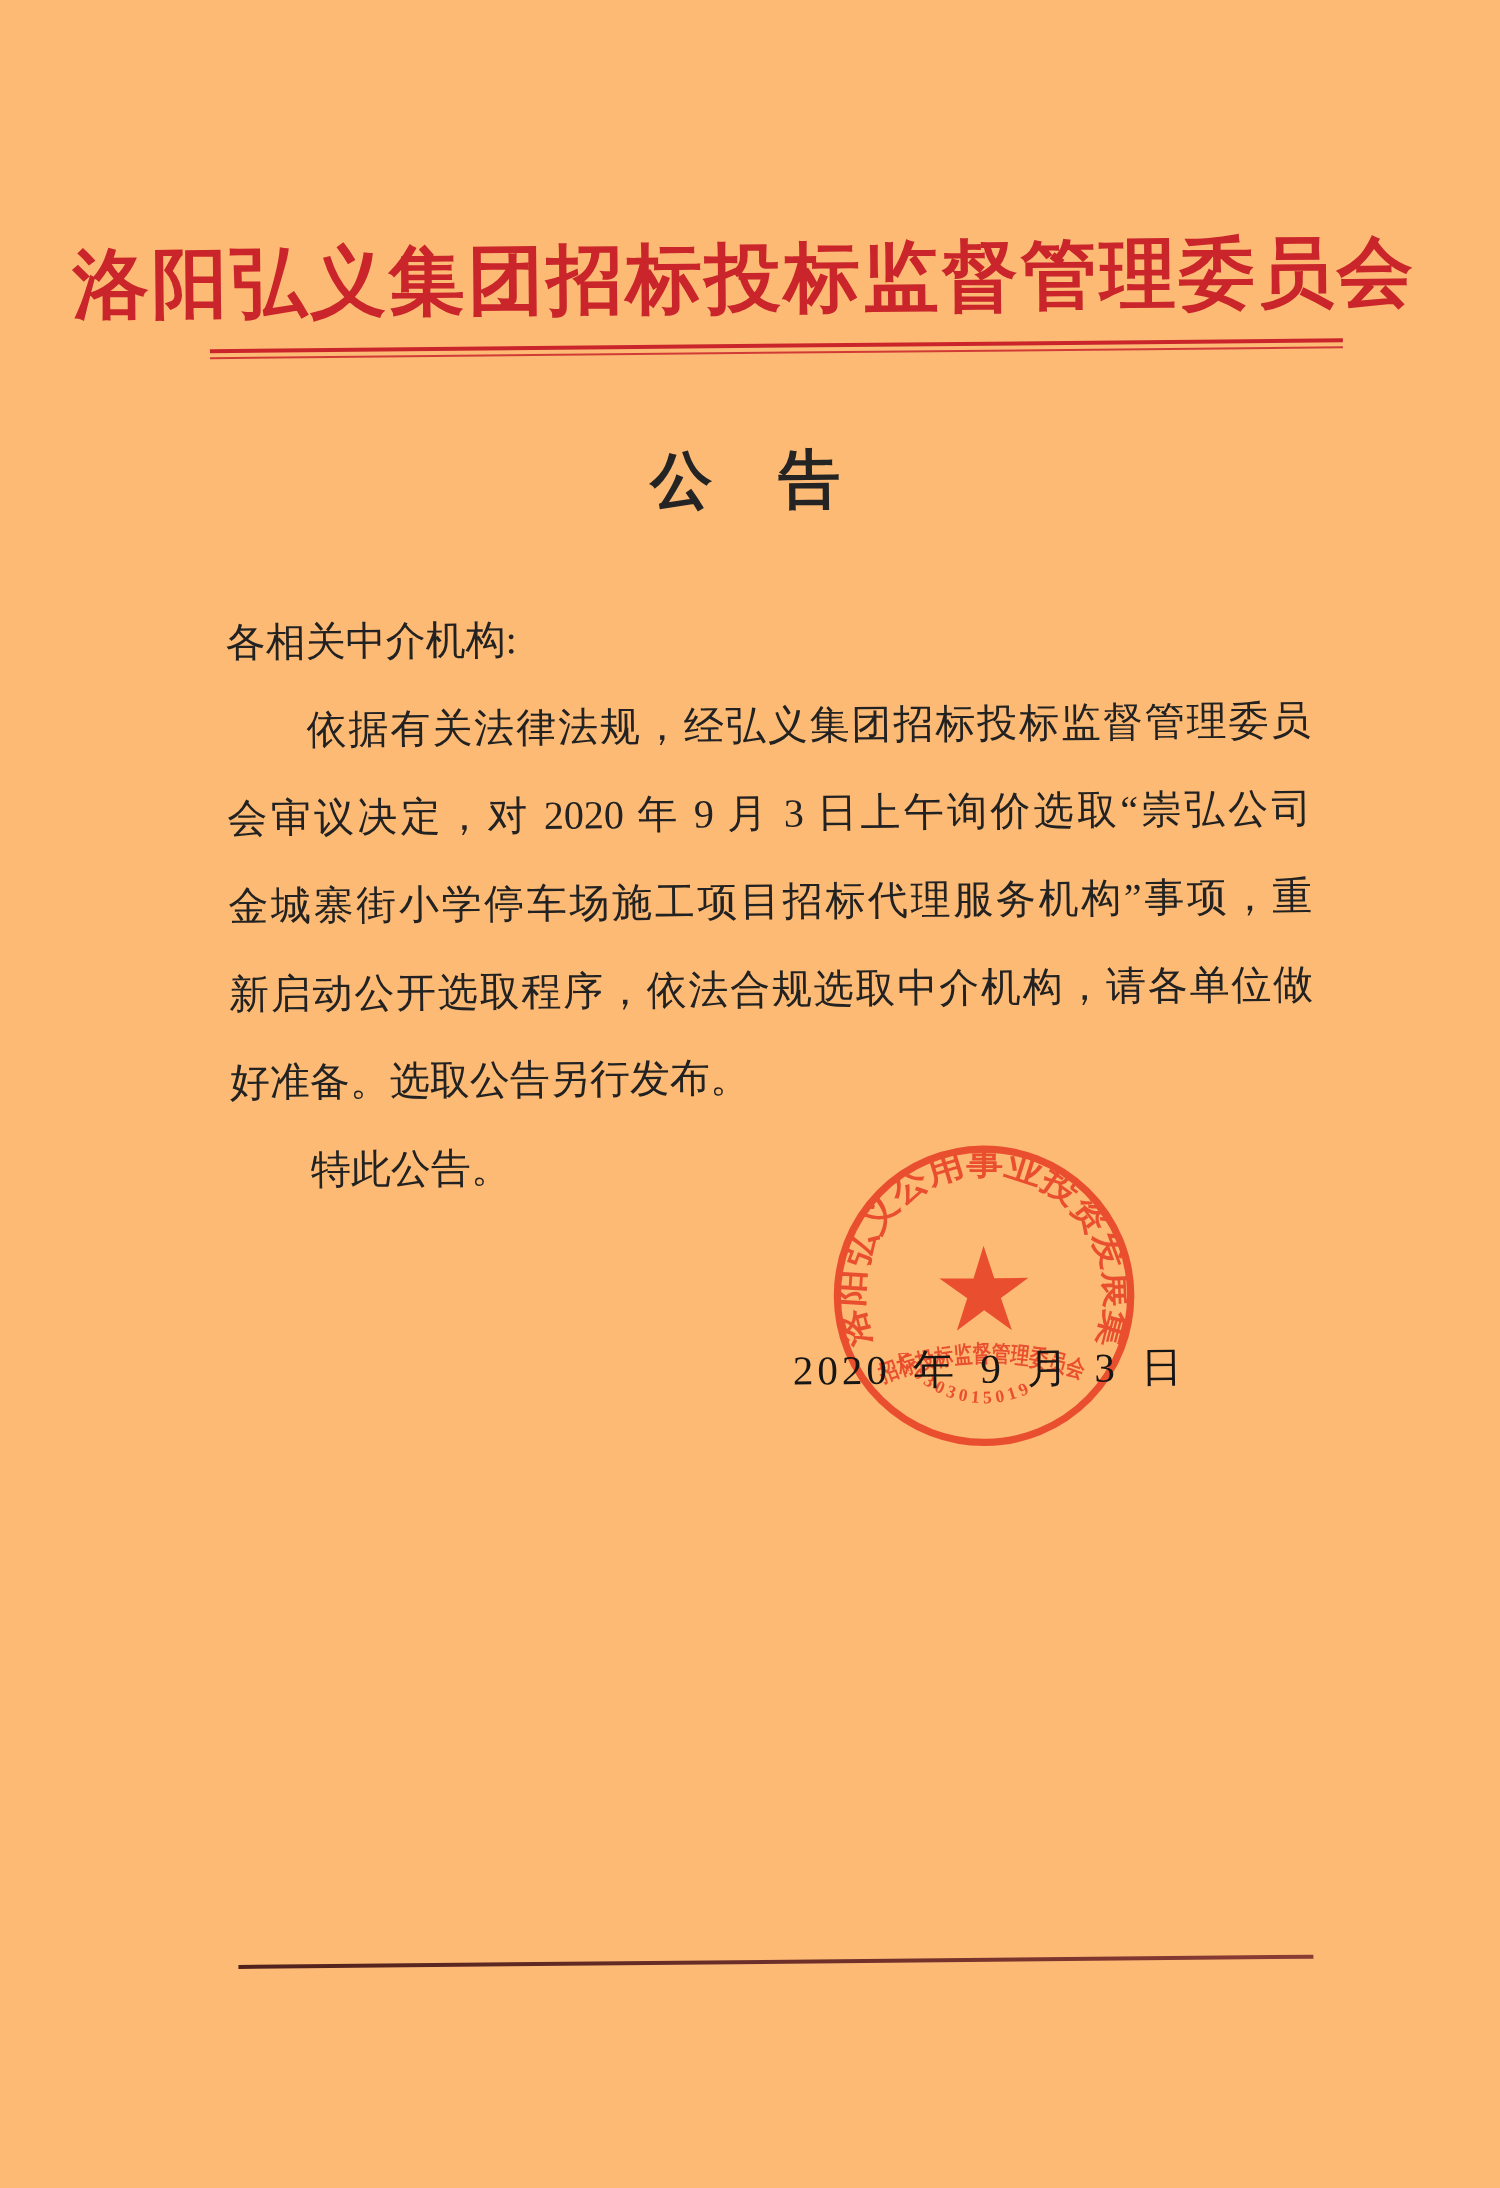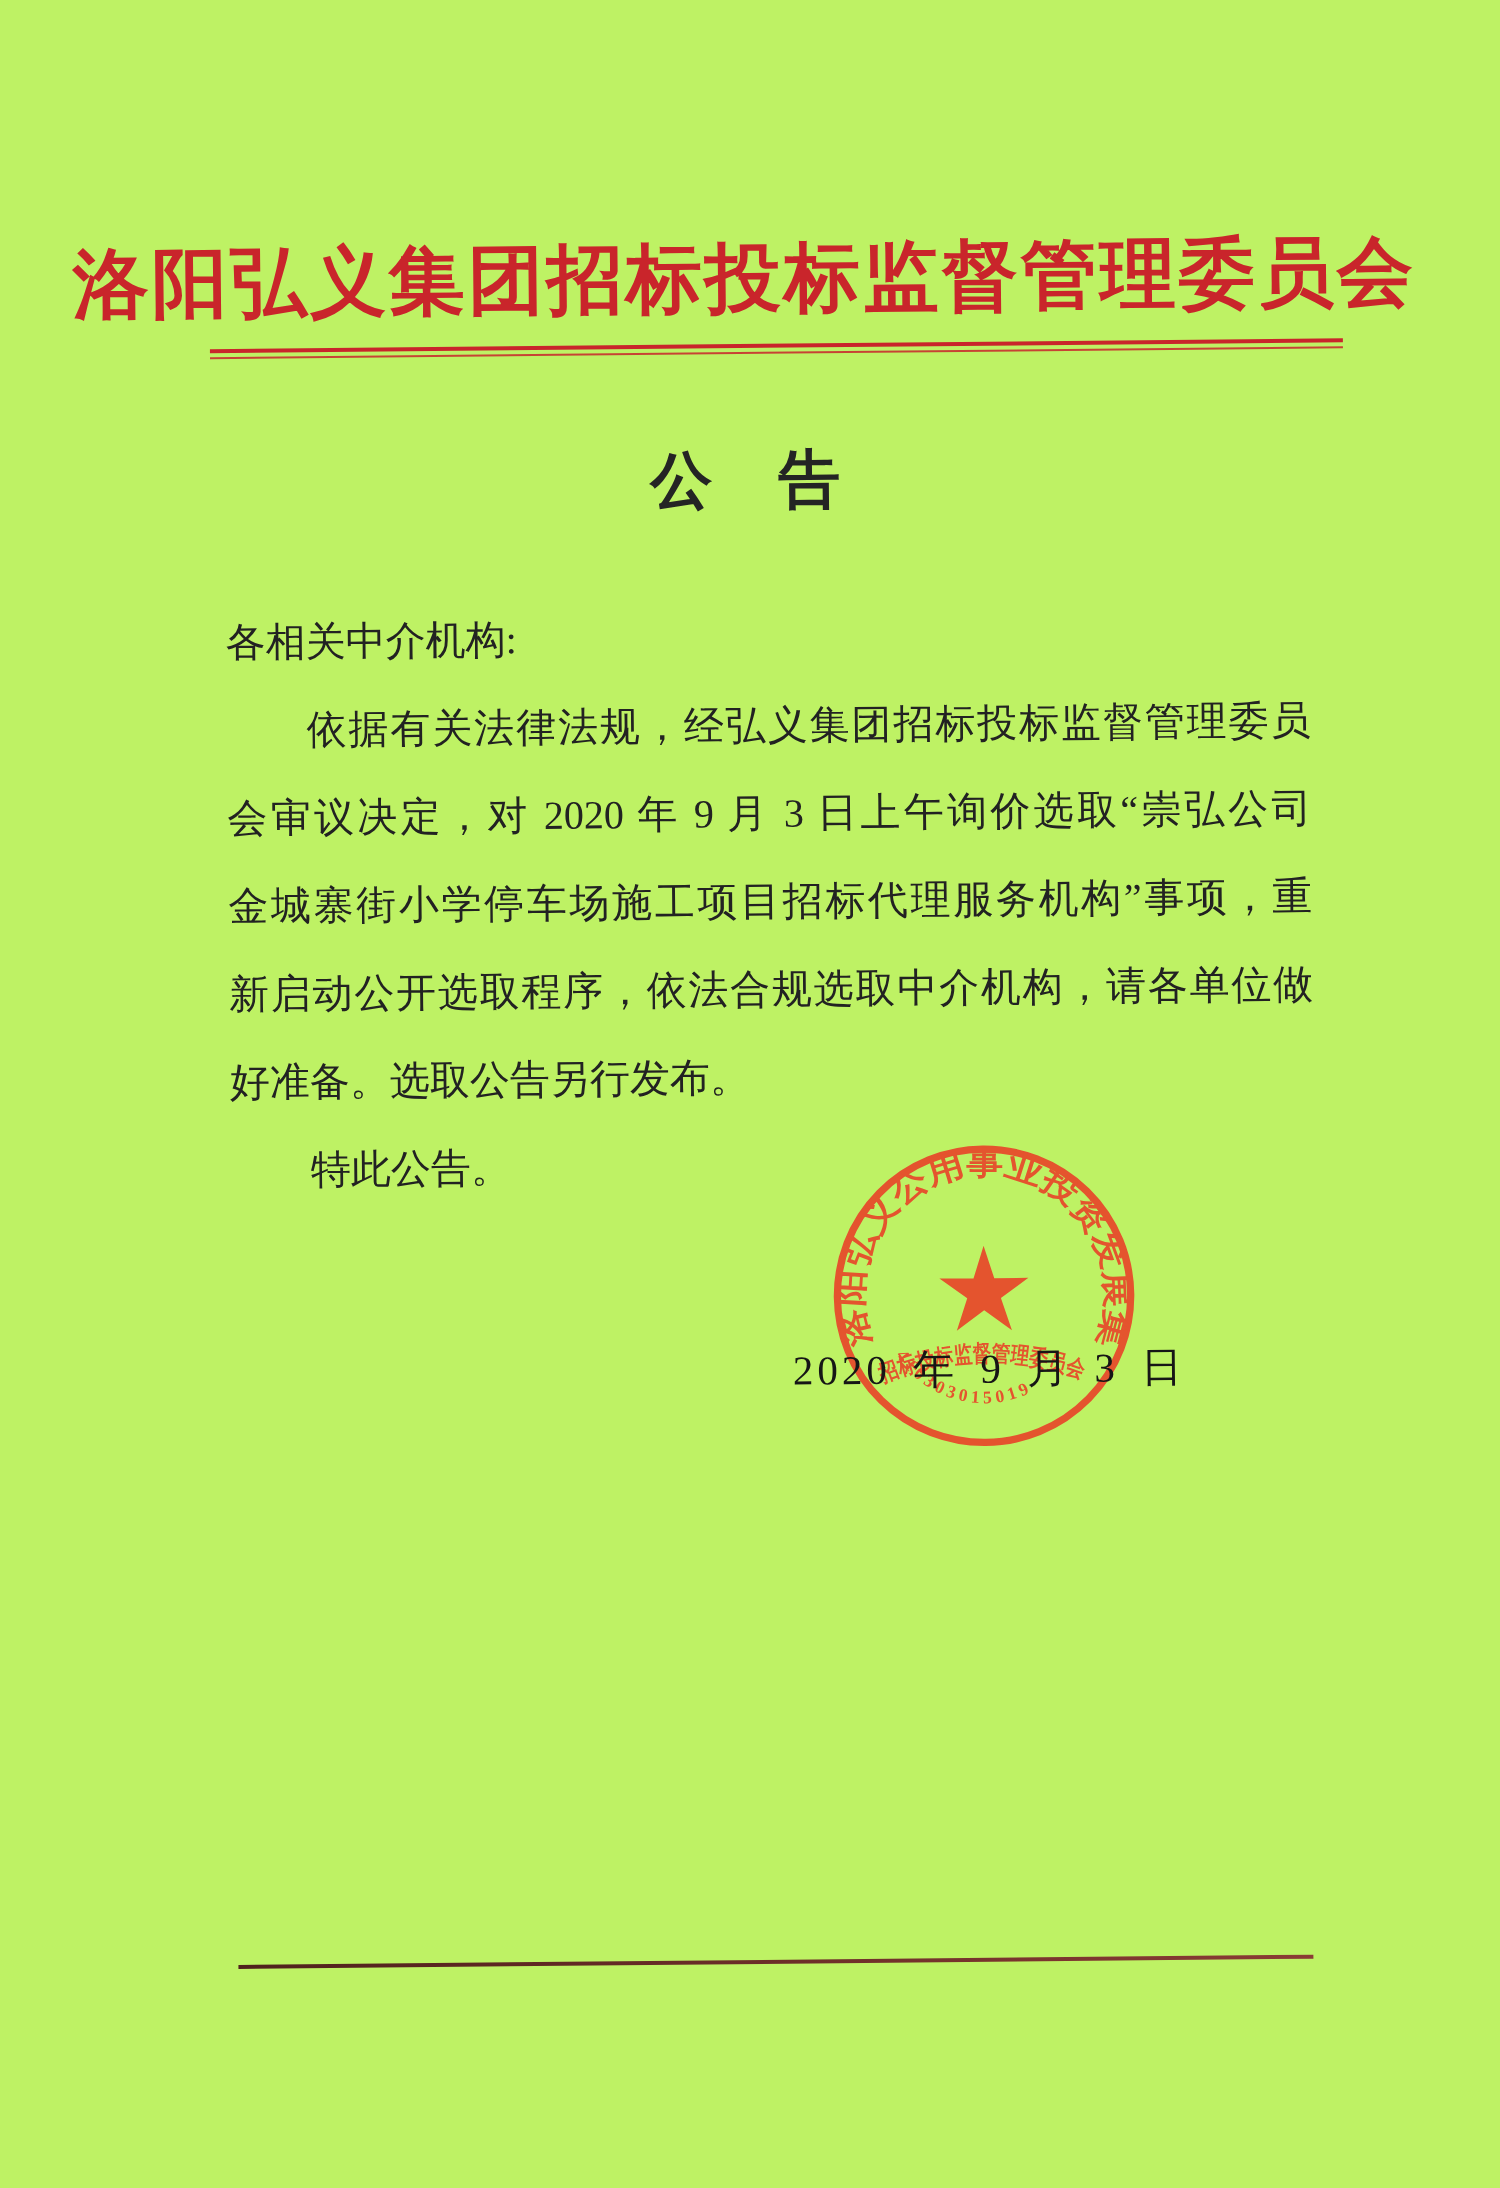--- a/index.html
+++ b/index.html
@@ -1,19 +1,19 @@
 <!DOCTYPE html>
 <html style="--title-red: #c9252b; --seal-red: #e8472a; --footer-line: #8a3c34;"><head>
 <meta charset="utf-8">
 <style>
   html,body{margin:0;padding:0;background:#ffffff;}
   #scan-page{
     position:relative;
     width:1500px;height:2188px;
-    background:#bef264;
+    background:#fdba74;
     overflow:hidden;
     font-family:"Liberation Serif","DejaVu Serif",serif;
     color:#1c1c1c;
   }
   #content{
     position:absolute;inset:0;
     transform:rotate(-0.55deg);
     transform-origin:50% 40%;
   }
   .letterhead{

